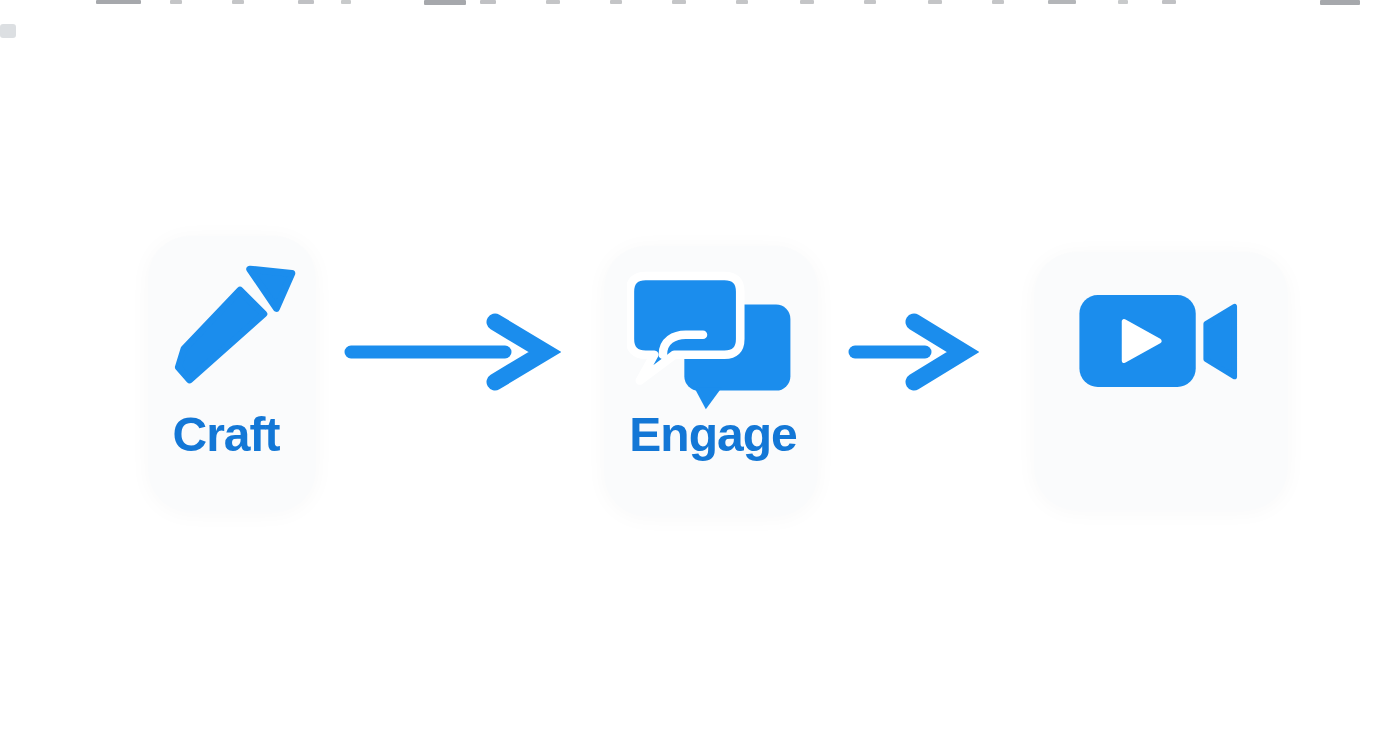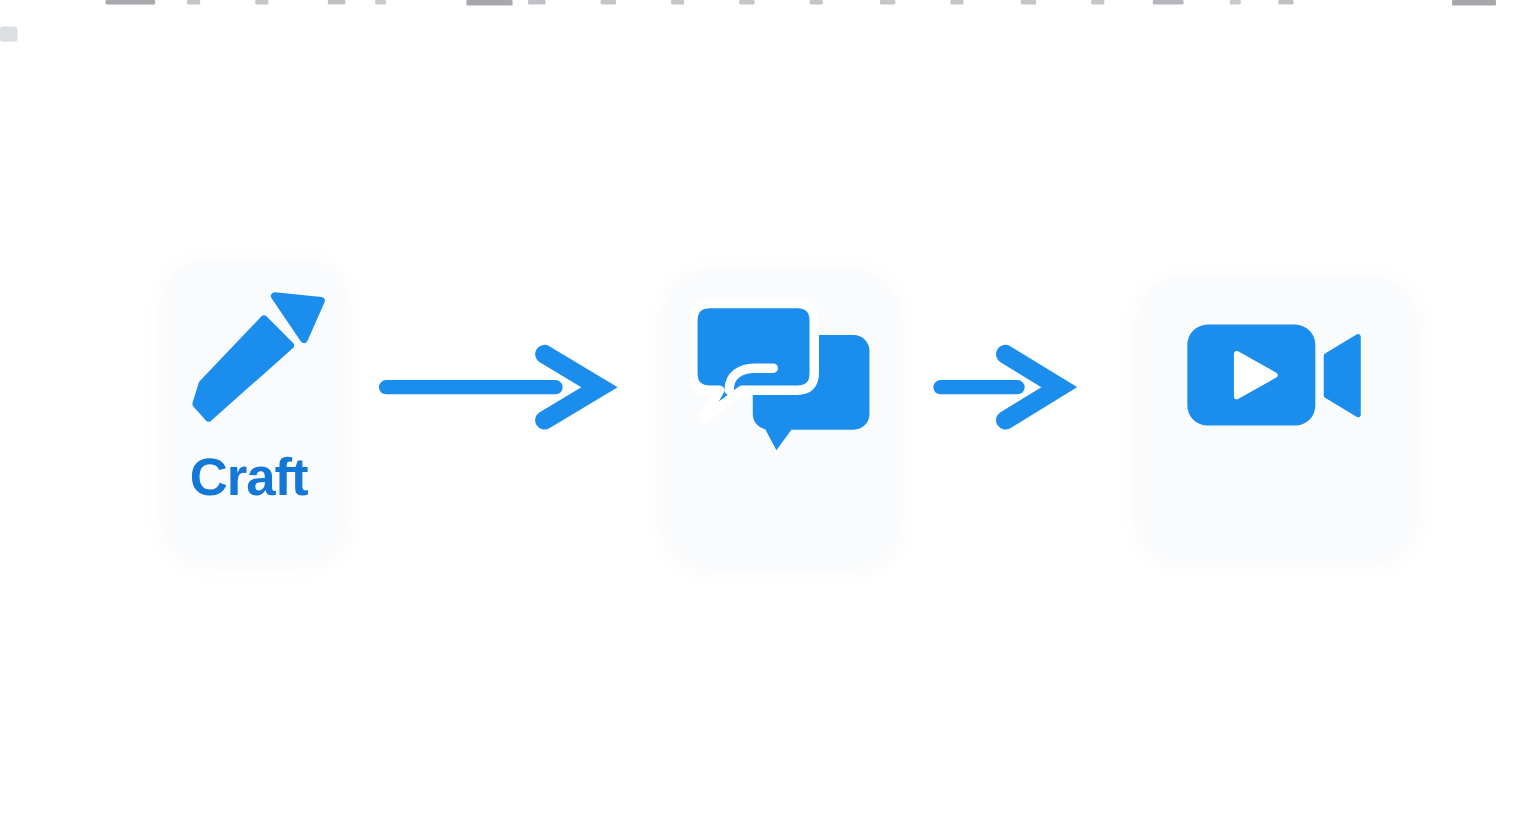--- a/index.html
+++ b/index.html
@@ -97,20 +97,21 @@
   <div class="tile t2"></div>
   <svg class="icon chat" viewBox="0 0 120 100" xmlns="http://www.w3.org/2000/svg">
 
     <rect x="40" y="26" width="74" height="60" rx="10" fill="#1b8ded"></rect>
     <path d="M66,84 L55,99 L47,84 Z" fill="#1b8ded"></path>
 
     <path d="M13,6 L68,6 Q79,6 79,17 L79,50 Q79,61 68,61 L33,61 L9,79 L19,61 L13,61 Q2,61 2,50 L2,17 Q2,6 13,6 Z" fill="#1b8ded" stroke="#ffffff" stroke-width="6" stroke-linejoin="round"></path>
 
     <path d="M25,61 C25,51 33,47 41,47 L53,47" stroke="#ffffff" stroke-width="6" stroke-linecap="round" fill="none"></path>
   </svg>
+  <div class="step-label l2">Engage</div>
 
   <svg class="icon arrow2" viewBox="0 0 132 80" xmlns="http://www.w3.org/2000/svg">
     <path d="M8,40 H78" stroke="#1b8ded" stroke-width="13" stroke-linecap="round" fill="none"></path>
     <path d="M67,10 L116,40 L67,70" stroke="#1b8ded" stroke-width="17" stroke-linecap="round" stroke-linejoin="miter" stroke-miterlimit="12" fill="none"></path>
   </svg>
 
   <div class="tile t3"></div>
   <svg class="icon video" viewBox="0 0 160 98" xmlns="http://www.w3.org/2000/svg">
     <rect x="2" y="4" width="114" height="90" rx="18" fill="#1b8ded"></rect>
     <path d="M46,30 L46,68 L80,49 Z" fill="#ffffff" stroke="#ffffff" stroke-width="5" stroke-linejoin="round"></path>

